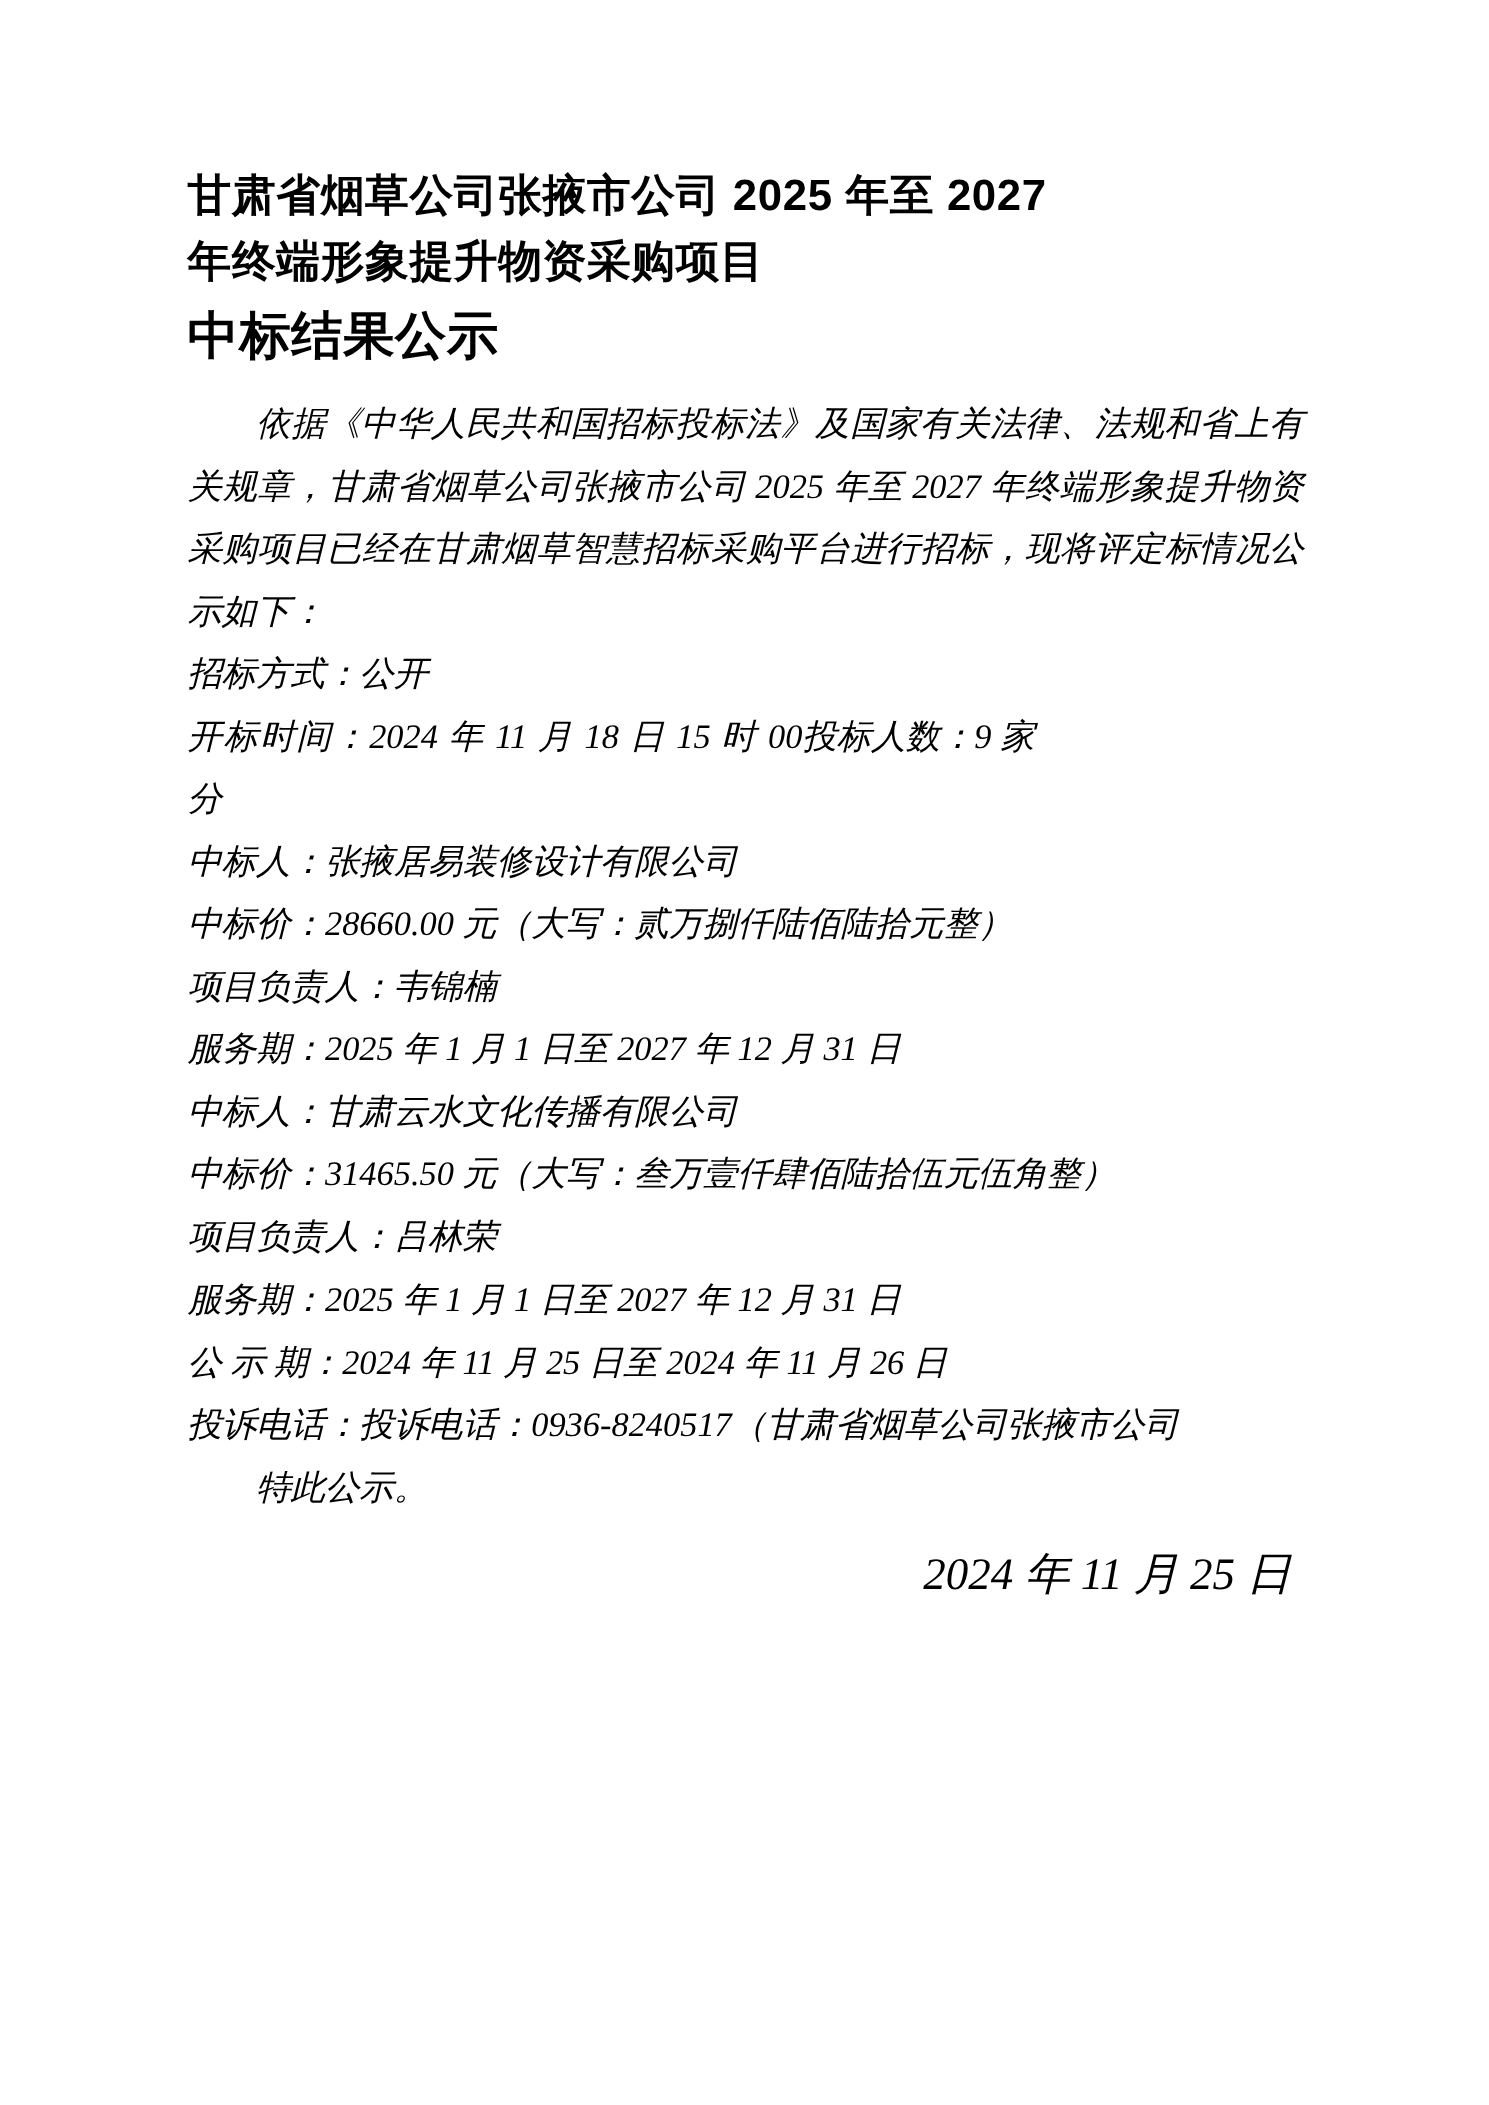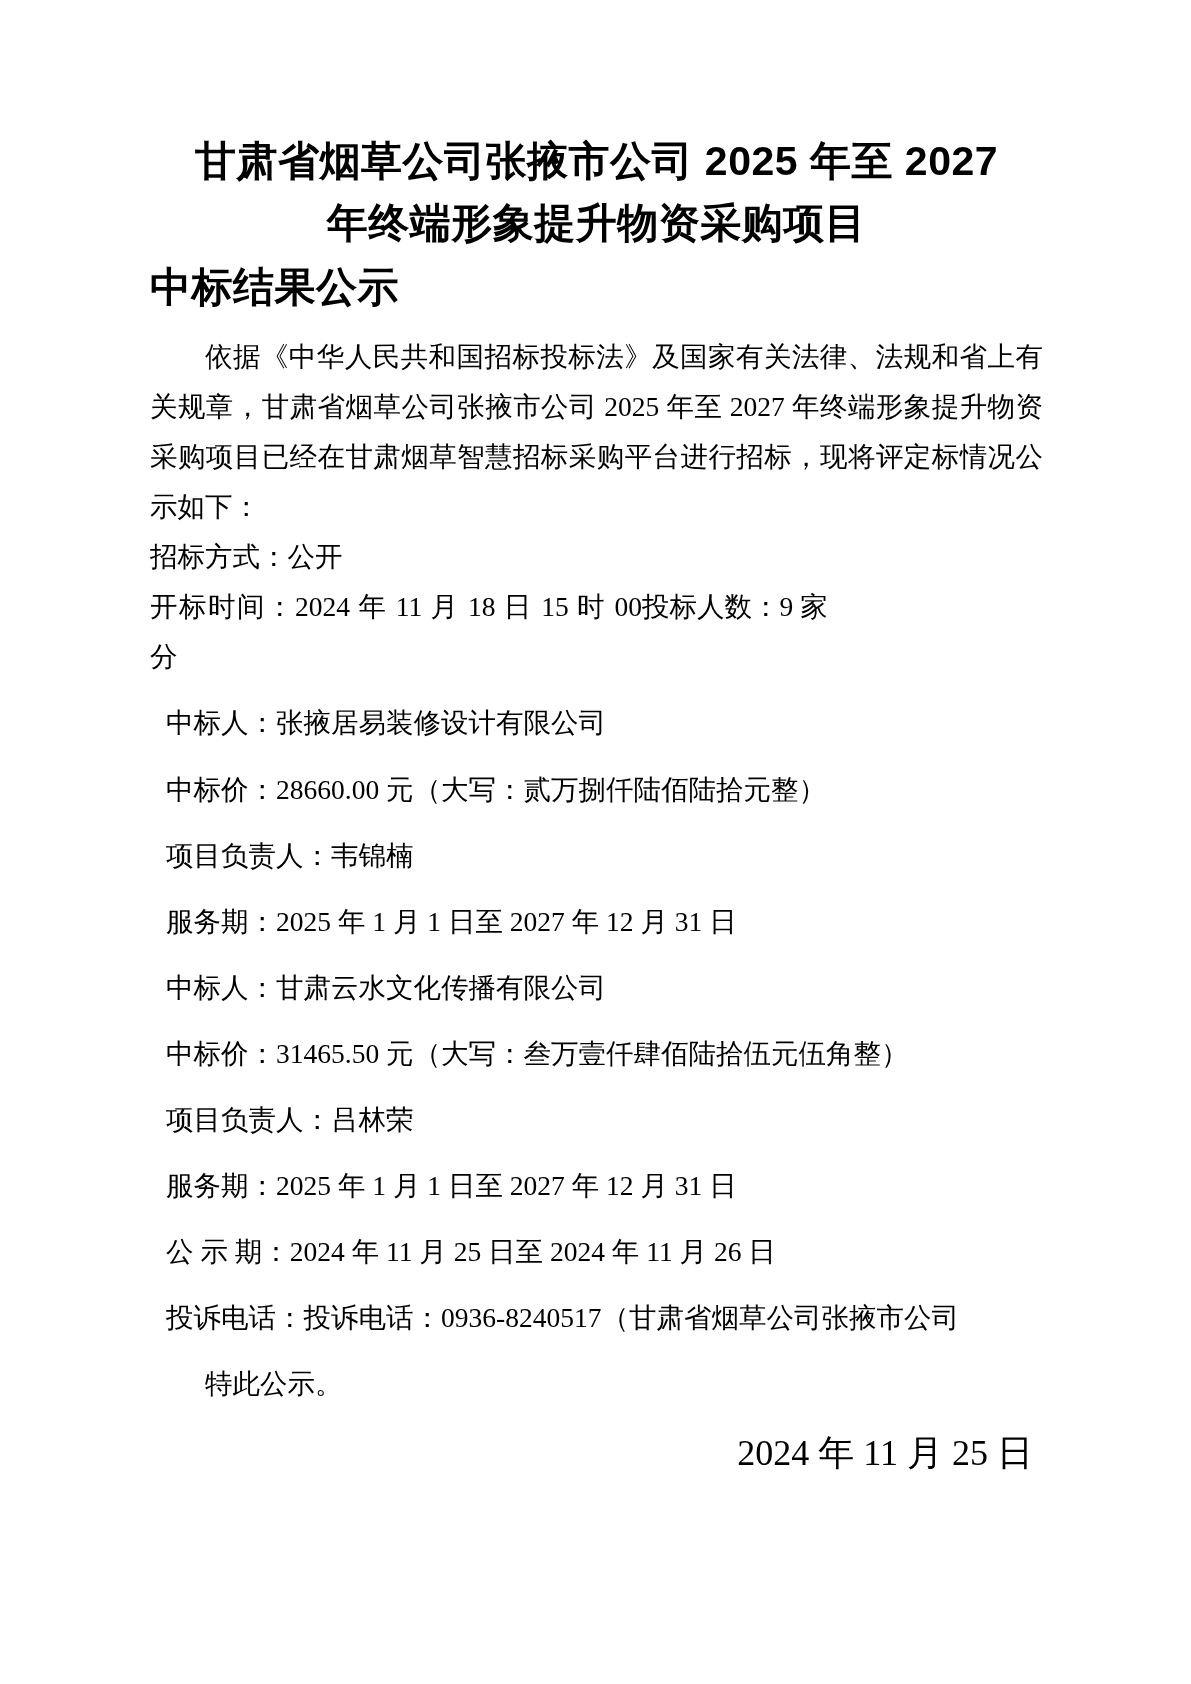--- a/index.html
+++ b/index.html
@@ -17,23 +17,22 @@
   .page {
     box-sizing: border-box;
     width: 1191px;
     height: 1684px;
     padding: 130px 148px 60px 150px;
     position: relative;
   }
   .doc-title {
     font-family: "Liberation Sans", "DejaVu Sans", sans-serif;
     font-weight: bold;
-    font-size: 41px;
+    font-size: 35px;
     line-height: 1.52;
-    text-align: center;
     letter-spacing: 0.5px;
     margin: 0 0 2px 0;
   }
   .doc-title .line1 {
     display: block;
   }
   .doc-title .line2 {
     display: block;
   }
   .doc-subtitle {
@@ -43,27 +42,28 @@
     line-height: 1.5;
     text-align: left;
     letter-spacing: 0.5px;
     margin: 0 0 14px 0;
   }
   .body-text {
     font-size: 27.5px;
     line-height: 1.82;
     text-align: justify;
     text-justify: inter-ideograph;
+    font-style: italic;
   }
   .para {
     text-indent: 2em;
     margin: 0;
   }
   .line {
-    margin: 16px;
+    margin: 0;
     white-space: pre-wrap;
   }
   .two-col {
     display: flex;
     margin: 0;
   }
   .two-col .col-left {
     width: 492px;
     flex: 0 0 492px;
   }

